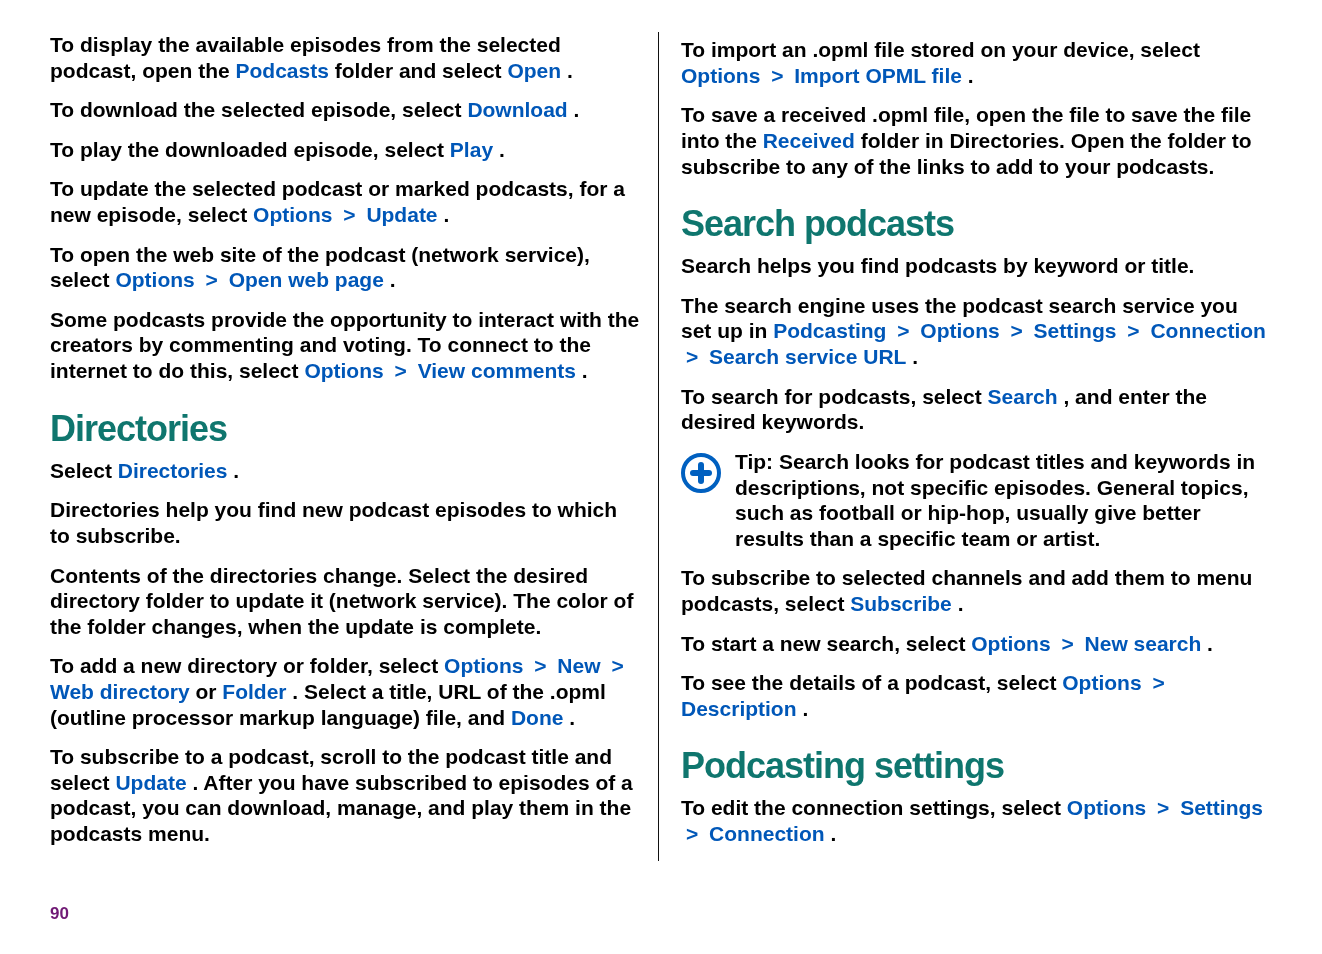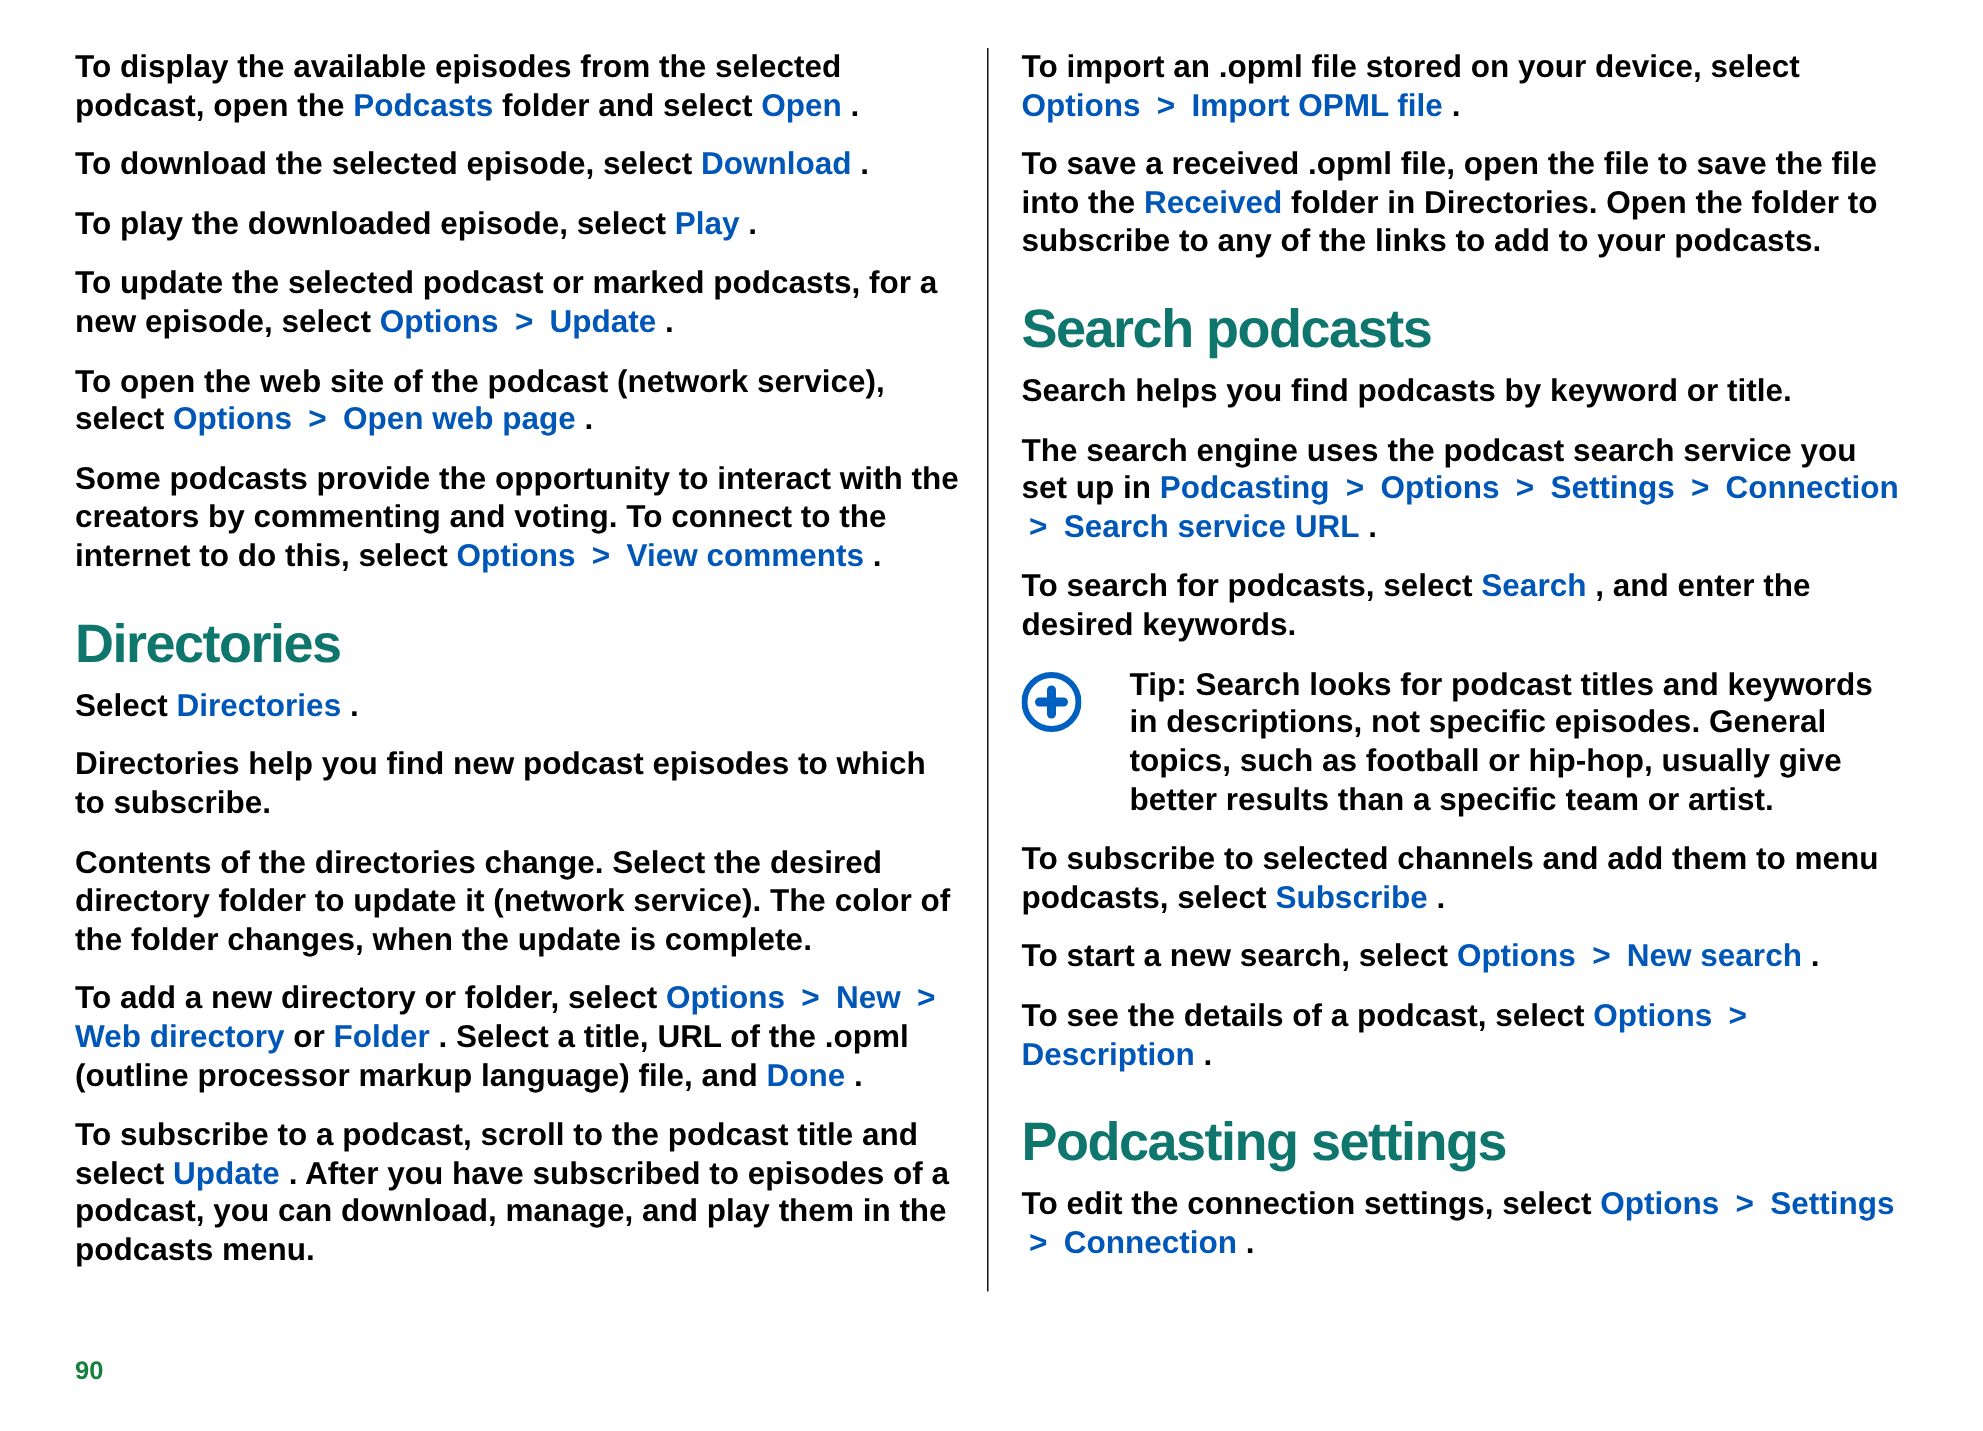--- a/index.html
+++ b/index.html
@@ -12,20 +12,21 @@
   .page {
     width: 1322px;
     height: 954px;
     box-sizing: border-box;
     padding: 32px 50px 0 50px;
     position: relative;
   }
   .columns {
     display: flex;
     gap: 0;
+    align-items: flex-end;
   }
   .col {
     width: 590px;
   }
   .col-left {
     padding-right: 18px;
     border-right: 1px solid #111;
   }
   .col-right {
     padding-left: 22px;
@@ -47,42 +48,42 @@
   }
   h2 {
     font-size: 36px;
     font-weight: 800;
     color: #0f766e;
     margin: 24px 0 8px 0;
     letter-spacing: -1px;
   }
   .tip-row {
     display: flex;
-    gap: 32px;
+    gap: 14px;
     margin-bottom: 14px;
   }
   .tip-text {
     font-size: 21px;
     line-height: 1.22;
     font-weight: 600;
   }
   .tip-icon {
     flex: 0 0 auto;
     margin-top: 4px;
   }
   .footer {
     position: absolute;
     left: 50px;
     right: 50px;
     bottom: 30px;
     display: flex;
     justify-content: space-between;
     font-size: 17px;
     font-weight: 800;
-    color: #15803d;
+    color: #701a75;
     gap: 36px;
   }
 </style>
 </head>
 <body>
 
 <div class="page">
   <div class="columns">
 
     <div class="col col-left">

